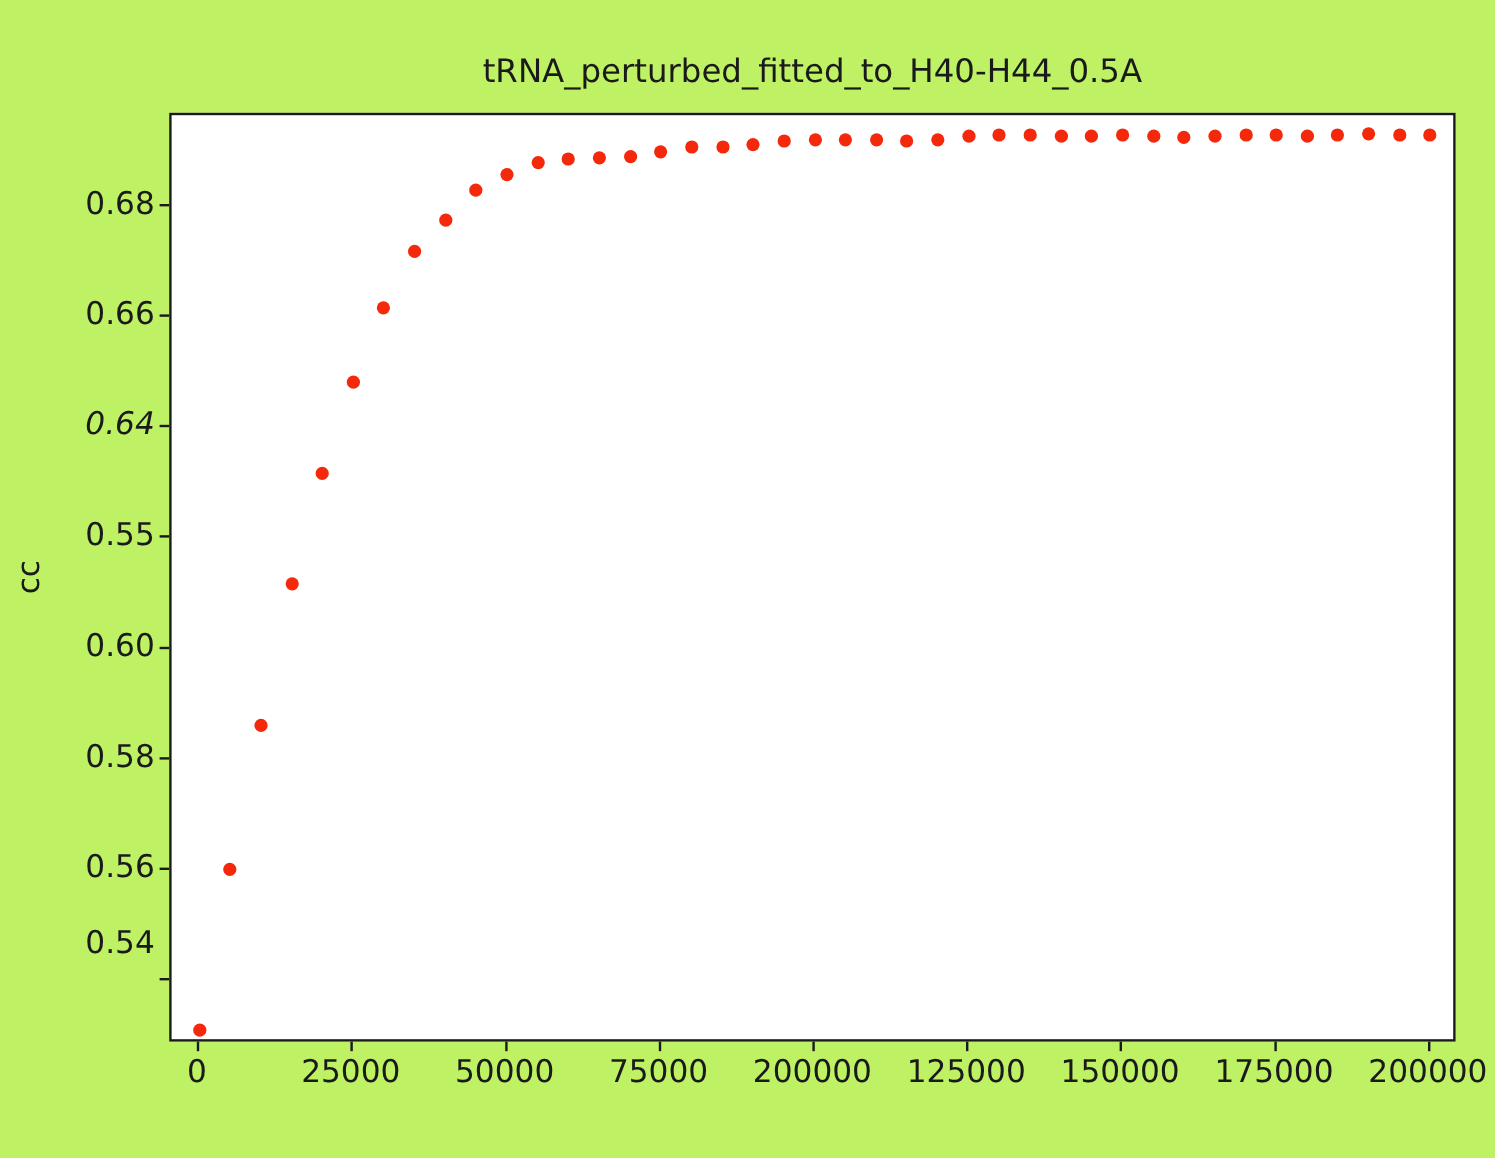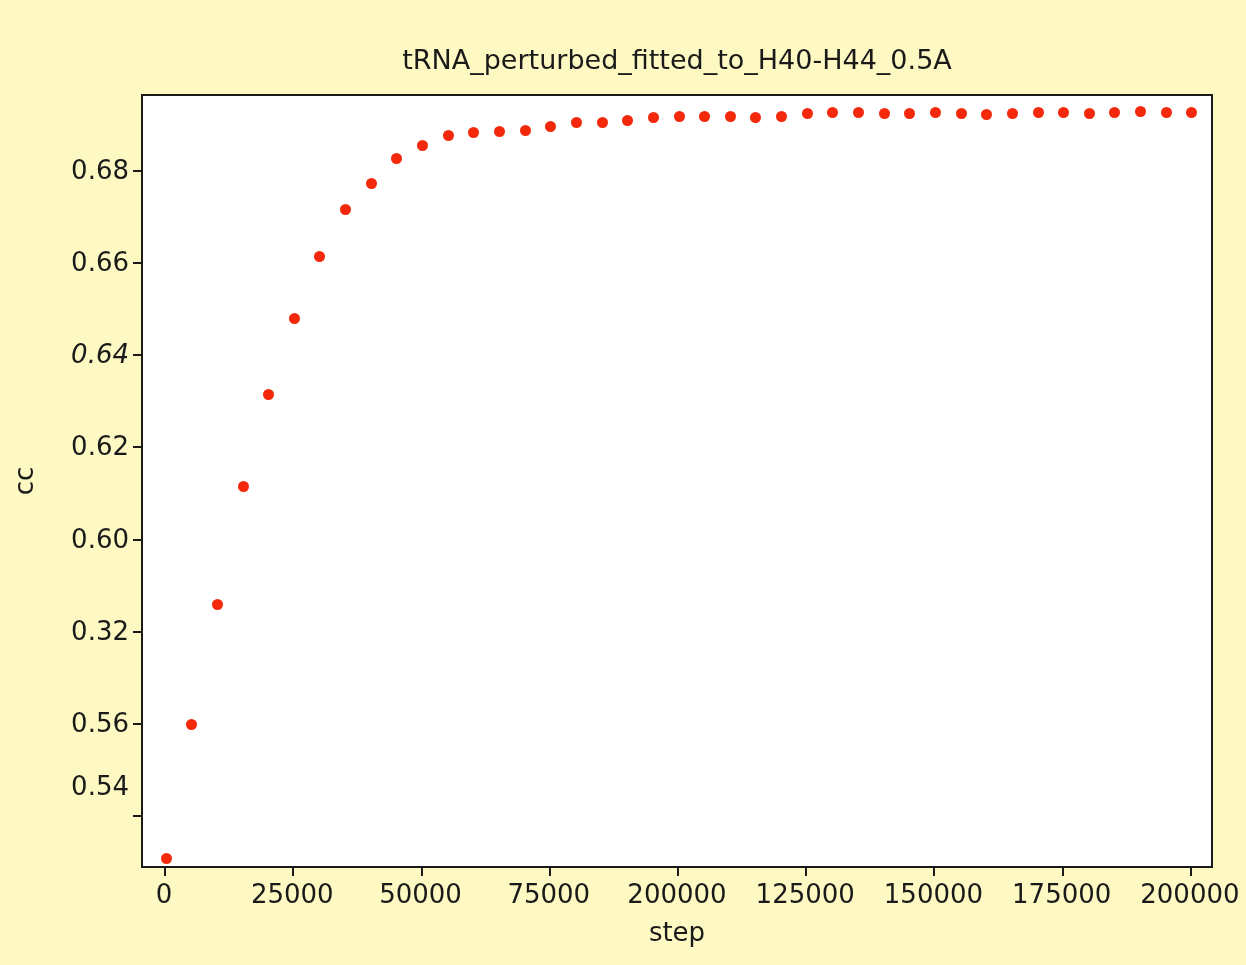--- a/index.html
+++ b/index.html
@@ -13,21 +13,21 @@
     height: 965px;
     font-family: "DejaVu Sans", sans-serif;
     color: #000000;
     overflow: hidden;
   }
 
   #figure {
     position: relative;
     width: 1246px;
     height: 965px;
-    background: #fef9c3;
+    background: #bef264;
   }
 
   
   #chart-title {
     position: absolute;
     left: 141px;
     top: 44px;
     width: 1072px;
     text-align: center;
     font-size: 27px;
@@ -195,30 +195,29 @@
       <div class="xtick-label" style="left: 1061.69px;">175000</div>
       <div class="xtick" style="left: 1189.92px;"></div>
       <div class="xtick-label" style="left: 1189.92px;">200000</div>
     </div>
   <div id="yticks-layer">
       <div class="ytick" style="top: 815.018px;"></div>
       <div class="ytick-label" style="top: 786px; margin-left: 16px;">0.54</div>
       <div class="ytick" style="top: 722.875px;"></div>
       <div class="ytick-label" style="top: 722.875px;">0.56</div>
       <div class="ytick" style="top: 630.732px;"></div>
-      <div class="ytick-label" style="top: 630.732px;">0.32</div>
+      <div class="ytick-label" style="top: 630.732px;">0.58</div>
       <div class="ytick" style="top: 538.589px;"></div>
       <div class="ytick-label" style="top: 538.589px;">0.60</div>
       <div class="ytick" style="top: 446.446px;"></div>
-      <div class="ytick-label" style="top: 446.446px;">0.62</div>
+      <div class="ytick-label" style="top: 446.446px;">0.55</div>
       <div class="ytick" style="top: 354.304px;"></div>
       <div class="ytick-label" style="top: 354.304px; font-style: italic;">0.64</div>
       <div class="ytick" style="top: 262.161px;"></div>
       <div class="ytick-label" style="top: 262.161px;">0.66</div>
       <div class="ytick" style="top: 170.018px;"></div>
       <div class="ytick-label" style="top: 170.018px;">0.68</div>
     </div>
 
-  <div id="xlabel">step</div>
 
   <div id="ylabel">cc</div>
 
 </div>
 
 </body></html>

